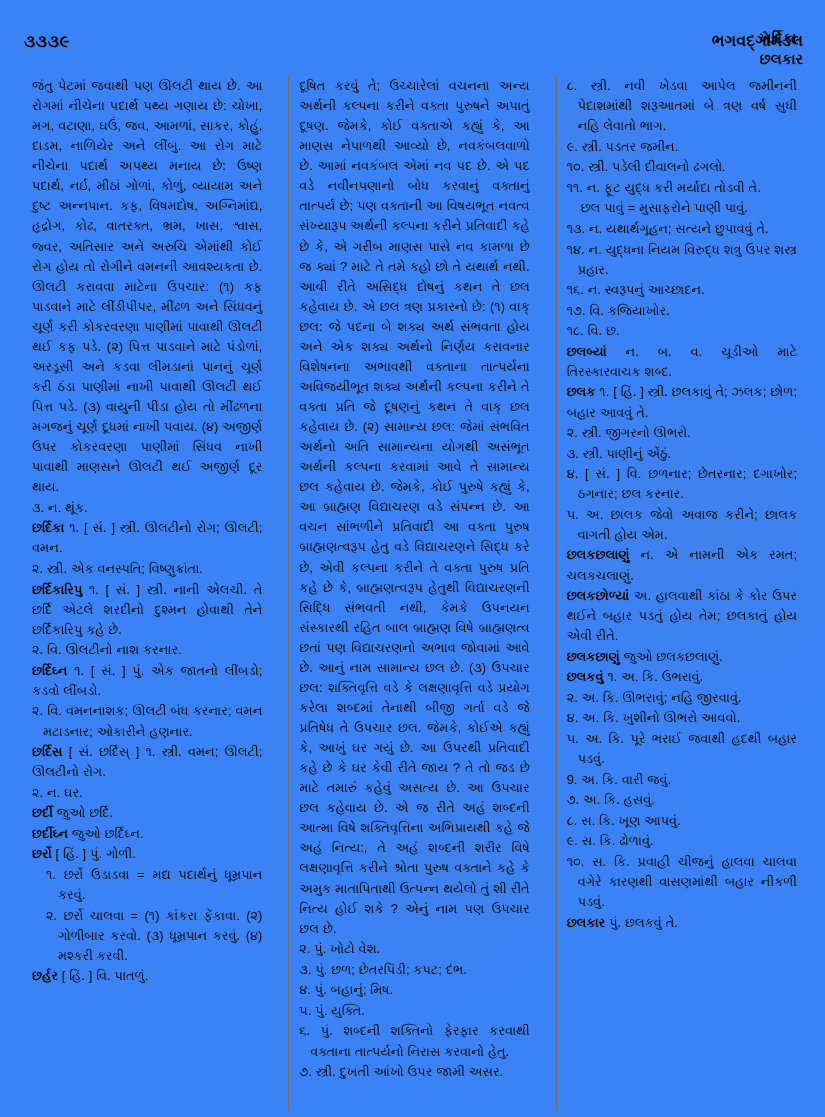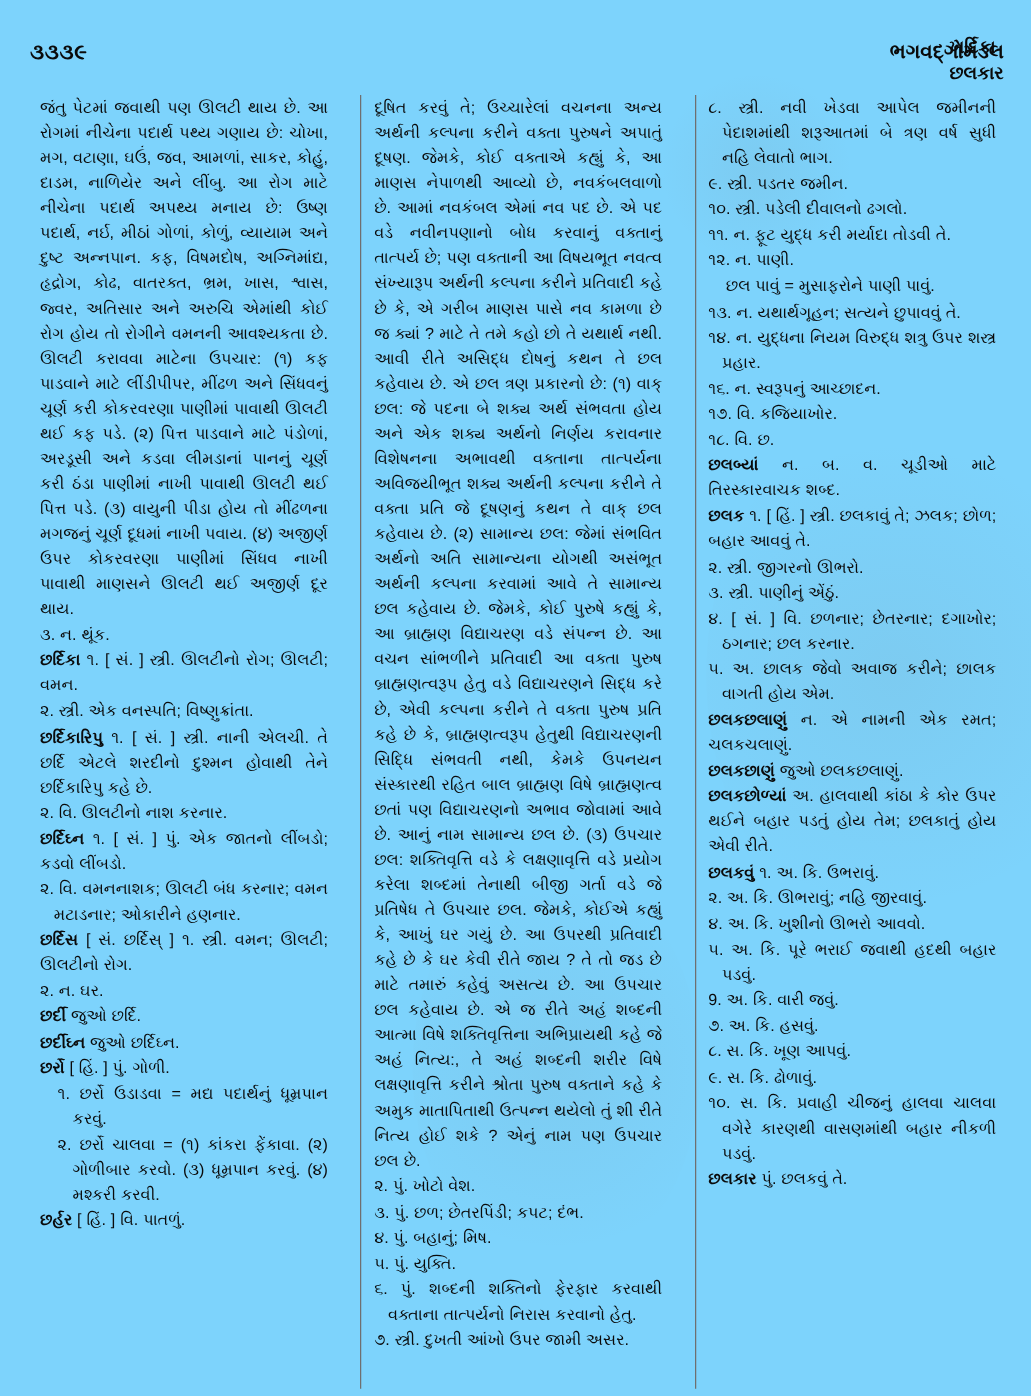--- a/index.html
+++ b/index.html
@@ -13,21 +13,21 @@
     height: 1117px;
     font-family: "Liberation Sans", "DejaVu Sans", sans-serif;
     color: #0a0a0a;
     position: relative;
     overflow: hidden;
   }
   
   .page {
     position: absolute;
     inset: 0;
-    background: #7dd3fc;
+    background: #3b82f6;
   }
   .scan-blotch {
     position: absolute;
     border-radius: 50%;
     background: radial-gradient(circle, rgba(120,120,120,0.085) 0%, rgba(255,255,255,0) 72%);
     pointer-events: none;
   }
   .blotch-a { right: -40px; top: 330px; width: 300px; height: 420px; }
   .blotch-b { left: 330px; top: 690px; width: 230px; height: 330px; }
   .blotch-c { left: 530px; top: 60px; width: 150px; height: 150px; }
@@ -157,36 +157,35 @@
         <p class="blk sense">૪. પું. બહાનું; મિષ.</p>
         <p class="blk sense">૫. પું. યુક્તિ.</p>
         <p class="blk sense">૬. પું. શબ્દની શક્તિનો ફેરફાર કરવાથી વક્તાના તાત્પર્યનો નિરાસ કરવાનો હેતુ.</p>
         <p class="blk sense">૭. સ્ત્રી. દુખતી આંખો ઉપર જામી અસર.</p>
       </div>
     <div class="col">
         <p class="blk sense">૮. સ્ત્રી. નવી ખેડવા આપેલ જમીનની પેદાશમાંથી શરૂઆતમાં બે ત્રણ વર્ષ સુધી નહિ લેવાતો ભાગ.</p>
         <p class="blk sense">૯. સ્ત્રી. પડતર જમીન.</p>
         <p class="blk sense">૧૦. સ્ત્રી. પડેલી દીવાલનો ઢગલો.</p>
         <p class="blk sense">૧૧. ન. ફૂટ યુદ્ધ કરી મર્યાદા તોડવી તે.</p>
-        <p class="blk sense">૧૨. ન. પાણી.</p>
         <p class="blk subex">છલ પાવું = મુસાફરોને પાણી પાવું.</p>
         <p class="blk sense">૧૩. ન. યથાર્થગૂહન; સત્યને છુપાવવું તે.</p>
         <p class="blk sense">૧૪. ન. યુદ્ધના નિયમ વિરુદ્ધ શત્રુ ઉપર શસ્ત્ર પ્રહાર.</p>
         <p class="blk sense">૧૬. ન. સ્વરૂપનું આચ્છાદન.</p>
         <p class="blk sense">૧૭. વિ. કજિયાખોર.</p>
         <p class="blk sense">૧૮. વિ. છ.</p>
         <p class="blk entry"><span class="hw">છલબ્યાં</span> ન. બ. વ. ચૂડીઓ માટે તિરસ્કારવાચક શબ્દ.</p>
         <p class="blk entry"><span class="hw">છલક</span> ૧. [ હિં. ] સ્ત્રી. છલકાવું તે; ઝલક; છોળ; બહાર આવવું તે.</p>
         <p class="blk sense">૨. સ્ત્રી. જીગરનો ઊભરો.</p>
         <p class="blk sense">૩. સ્ત્રી. પાણીનું એંઠું.</p>
         <p class="blk sense">૪. [ સં. ] વિ. છળનાર; છેતરનાર; દગાખોર; ઠગનાર; છલ કરનાર.</p>
         <p class="blk sense">૫. અ. છાલક જેવો અવાજ કરીને; છાલક વાગતી હોય એમ.</p>
         <p class="blk entry"><span class="hw">છલકછલાણું</span> ન. એ નામની એક રમત; ચલકચલાણું.</p>
+        <p class="blk entry"><span class="hw">છલકછોળ્યાં</span> અ. હાલવાથી કાંઠા કે કોર ઉપર થઈને બહાર પડતું હોય તેમ; છલકાતું હોય એવી રીતે.</p>
         <p class="blk entry"><span class="hw">છલકછાણું</span> જુઓ છલકછલાણું.</p>
-        <p class="blk entry"><span class="hw">છલકછોળ્યાં</span> અ. હાલવાથી કાંઠા કે કોર ઉપર થઈને બહાર પડતું હોય તેમ; છલકાતું હોય એવી રીતે.</p>
         <p class="blk entry"><span class="hw">છલકવું</span> ૧. અ. કિ. ઉભરાવું.</p>
         <p class="blk sense">૨. અ. કિ. ઊભરાવું; નહિ જીરવાવું.</p>
         <p class="blk sense">૪. અ. કિ. ખુશીનો ઊભરો આવવો.</p>
         <p class="blk sense">૫. અ. કિ. પૂરે ભરાઈ જવાથી હદથી બહાર પડવું.</p>
         <p class="blk sense">9. અ. કિ. વારી જવું.</p>
         <p class="blk sense">૭. અ. કિ. હસવું.</p>
         <p class="blk sense">૮. સ. કિ. ખૂણ આપવું.</p>
         <p class="blk sense">૯. સ. કિ. ઢોળાવું.</p>
         <p class="blk sense">૧૦. સ. કિ. પ્રવાહી ચીજનું હાલવા ચાલવા વગેરે કારણથી વાસણમાંથી બહાર નીકળી પડવું.</p>
         <p class="blk entry"><span class="hw">છલકાર</span> પું. છલકવું તે.</p>

